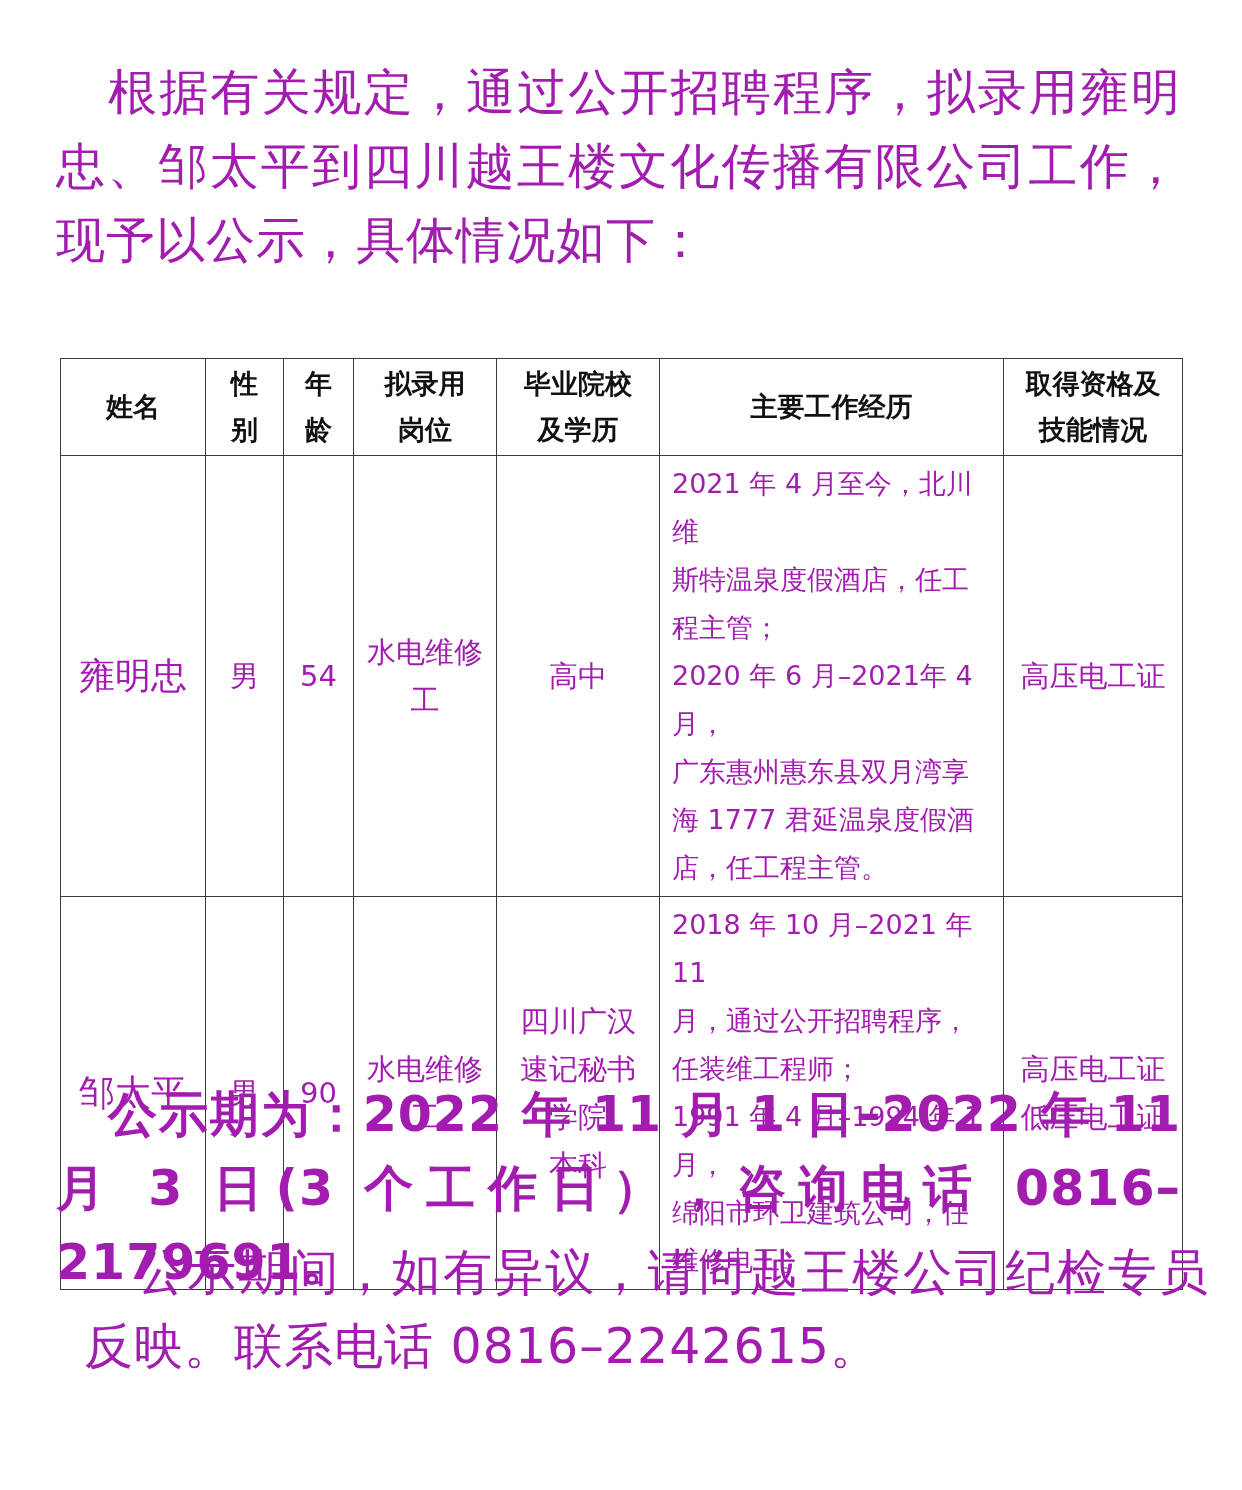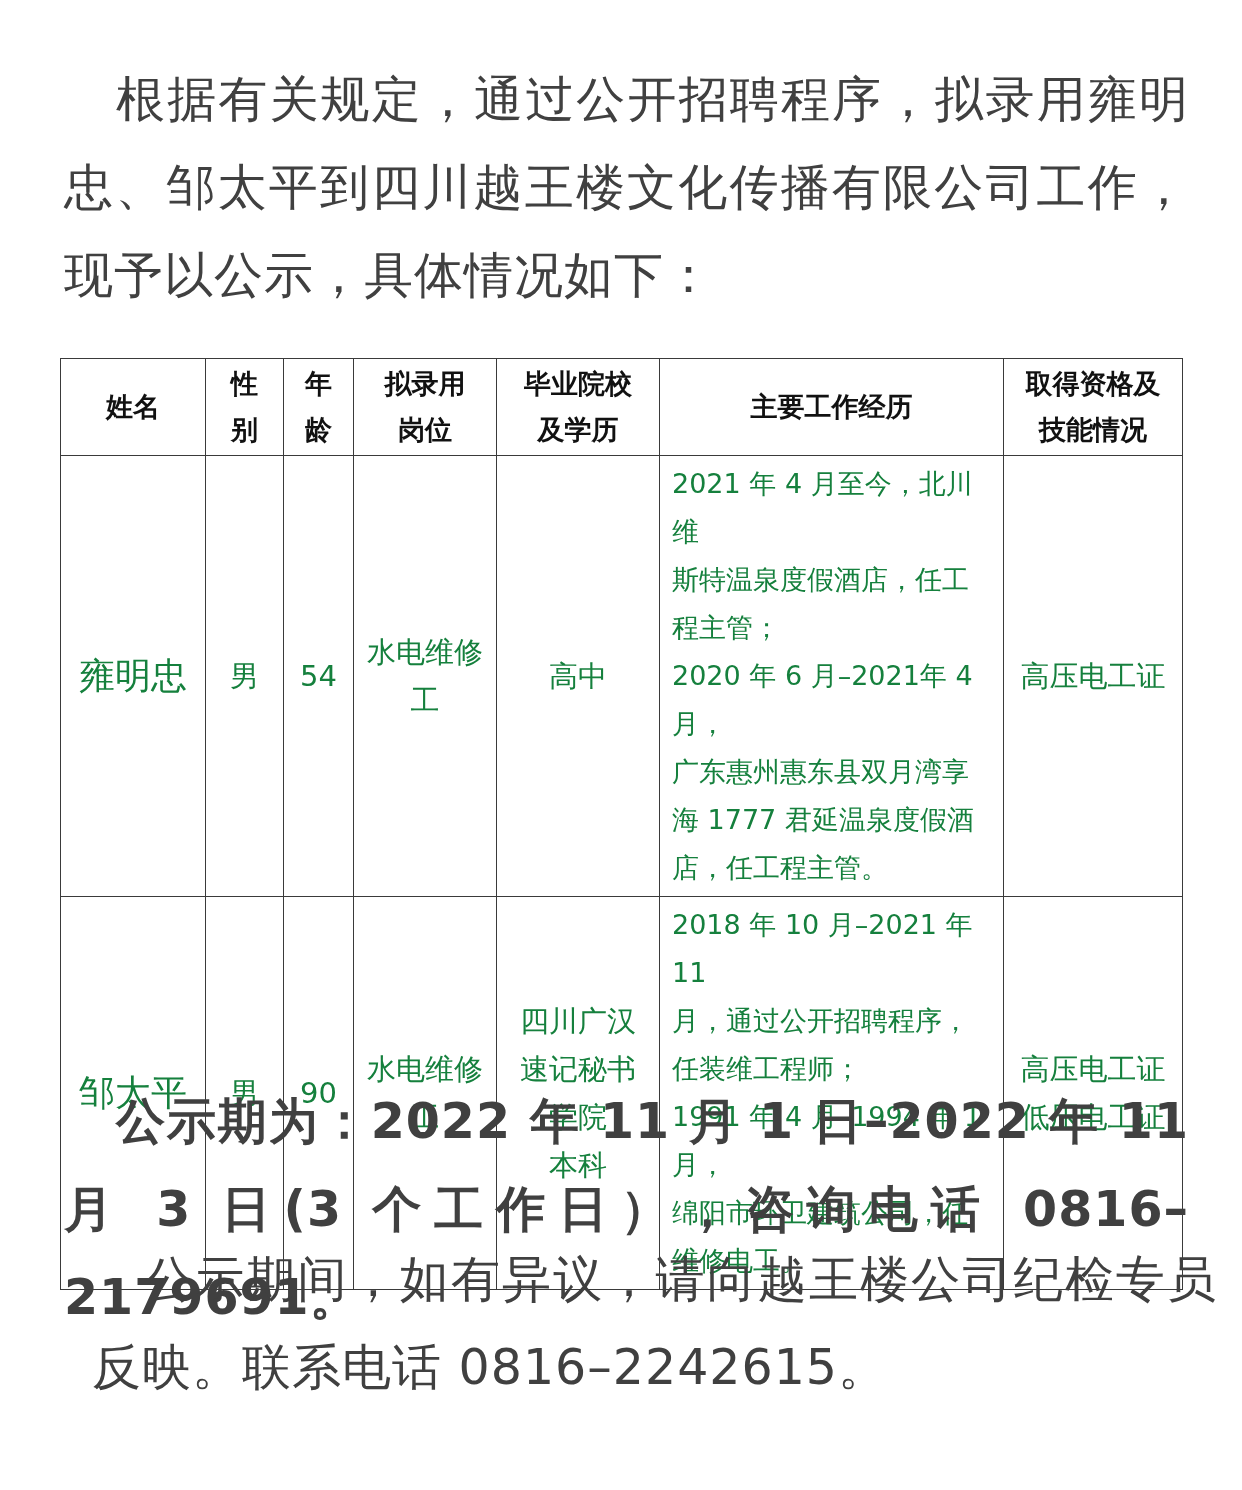--- a/index.html
+++ b/index.html
@@ -10,29 +10,29 @@
   body {
     width: 1242px;
     height: 1490px;
     position: relative;
     overflow: hidden;
     font-family: "DejaVu Sans", "Liberation Sans", sans-serif;
     color: #111111;
   }
   .para {
     position: absolute;
-    left: 64px;
+    left: 56px;
     width: 1125px;
     font-size: 49px;
-    line-height: 88px;
+    line-height: 74px;
     text-align: justify;
     text-justify: inter-character;
     text-indent: 52px;
     letter-spacing: 1px;
-    color: #404040;
+    color: #a21caf;
     margin: 0;
   }
   #intro { top: 56px; }
   #period { top: 1078px; font-weight: bold; }
   #objection { top: 1236px; margin-left: 28px; }
 
   table.notice {
     position: absolute;
     left: 60px;
     top: 358px;
@@ -49,21 +49,21 @@
   table.notice th {
     font-weight: bold;
     font-size: 27px;
     line-height: 46px;
     height: 96px;
     color: #111;
   }
   table.notice td {
     font-size: 29px;
     line-height: 48px;
-    color: #15803d;
+    color: #a21caf;
   }
   td.name-cell {
     font-size: 36px !important;
   }
   td.exp-cell {
     text-align: left !important;
     padding: 4px 10px 4px 12px !important;
     font-size: 27px !important;
     line-height: 48px !important;
     vertical-align: top;

